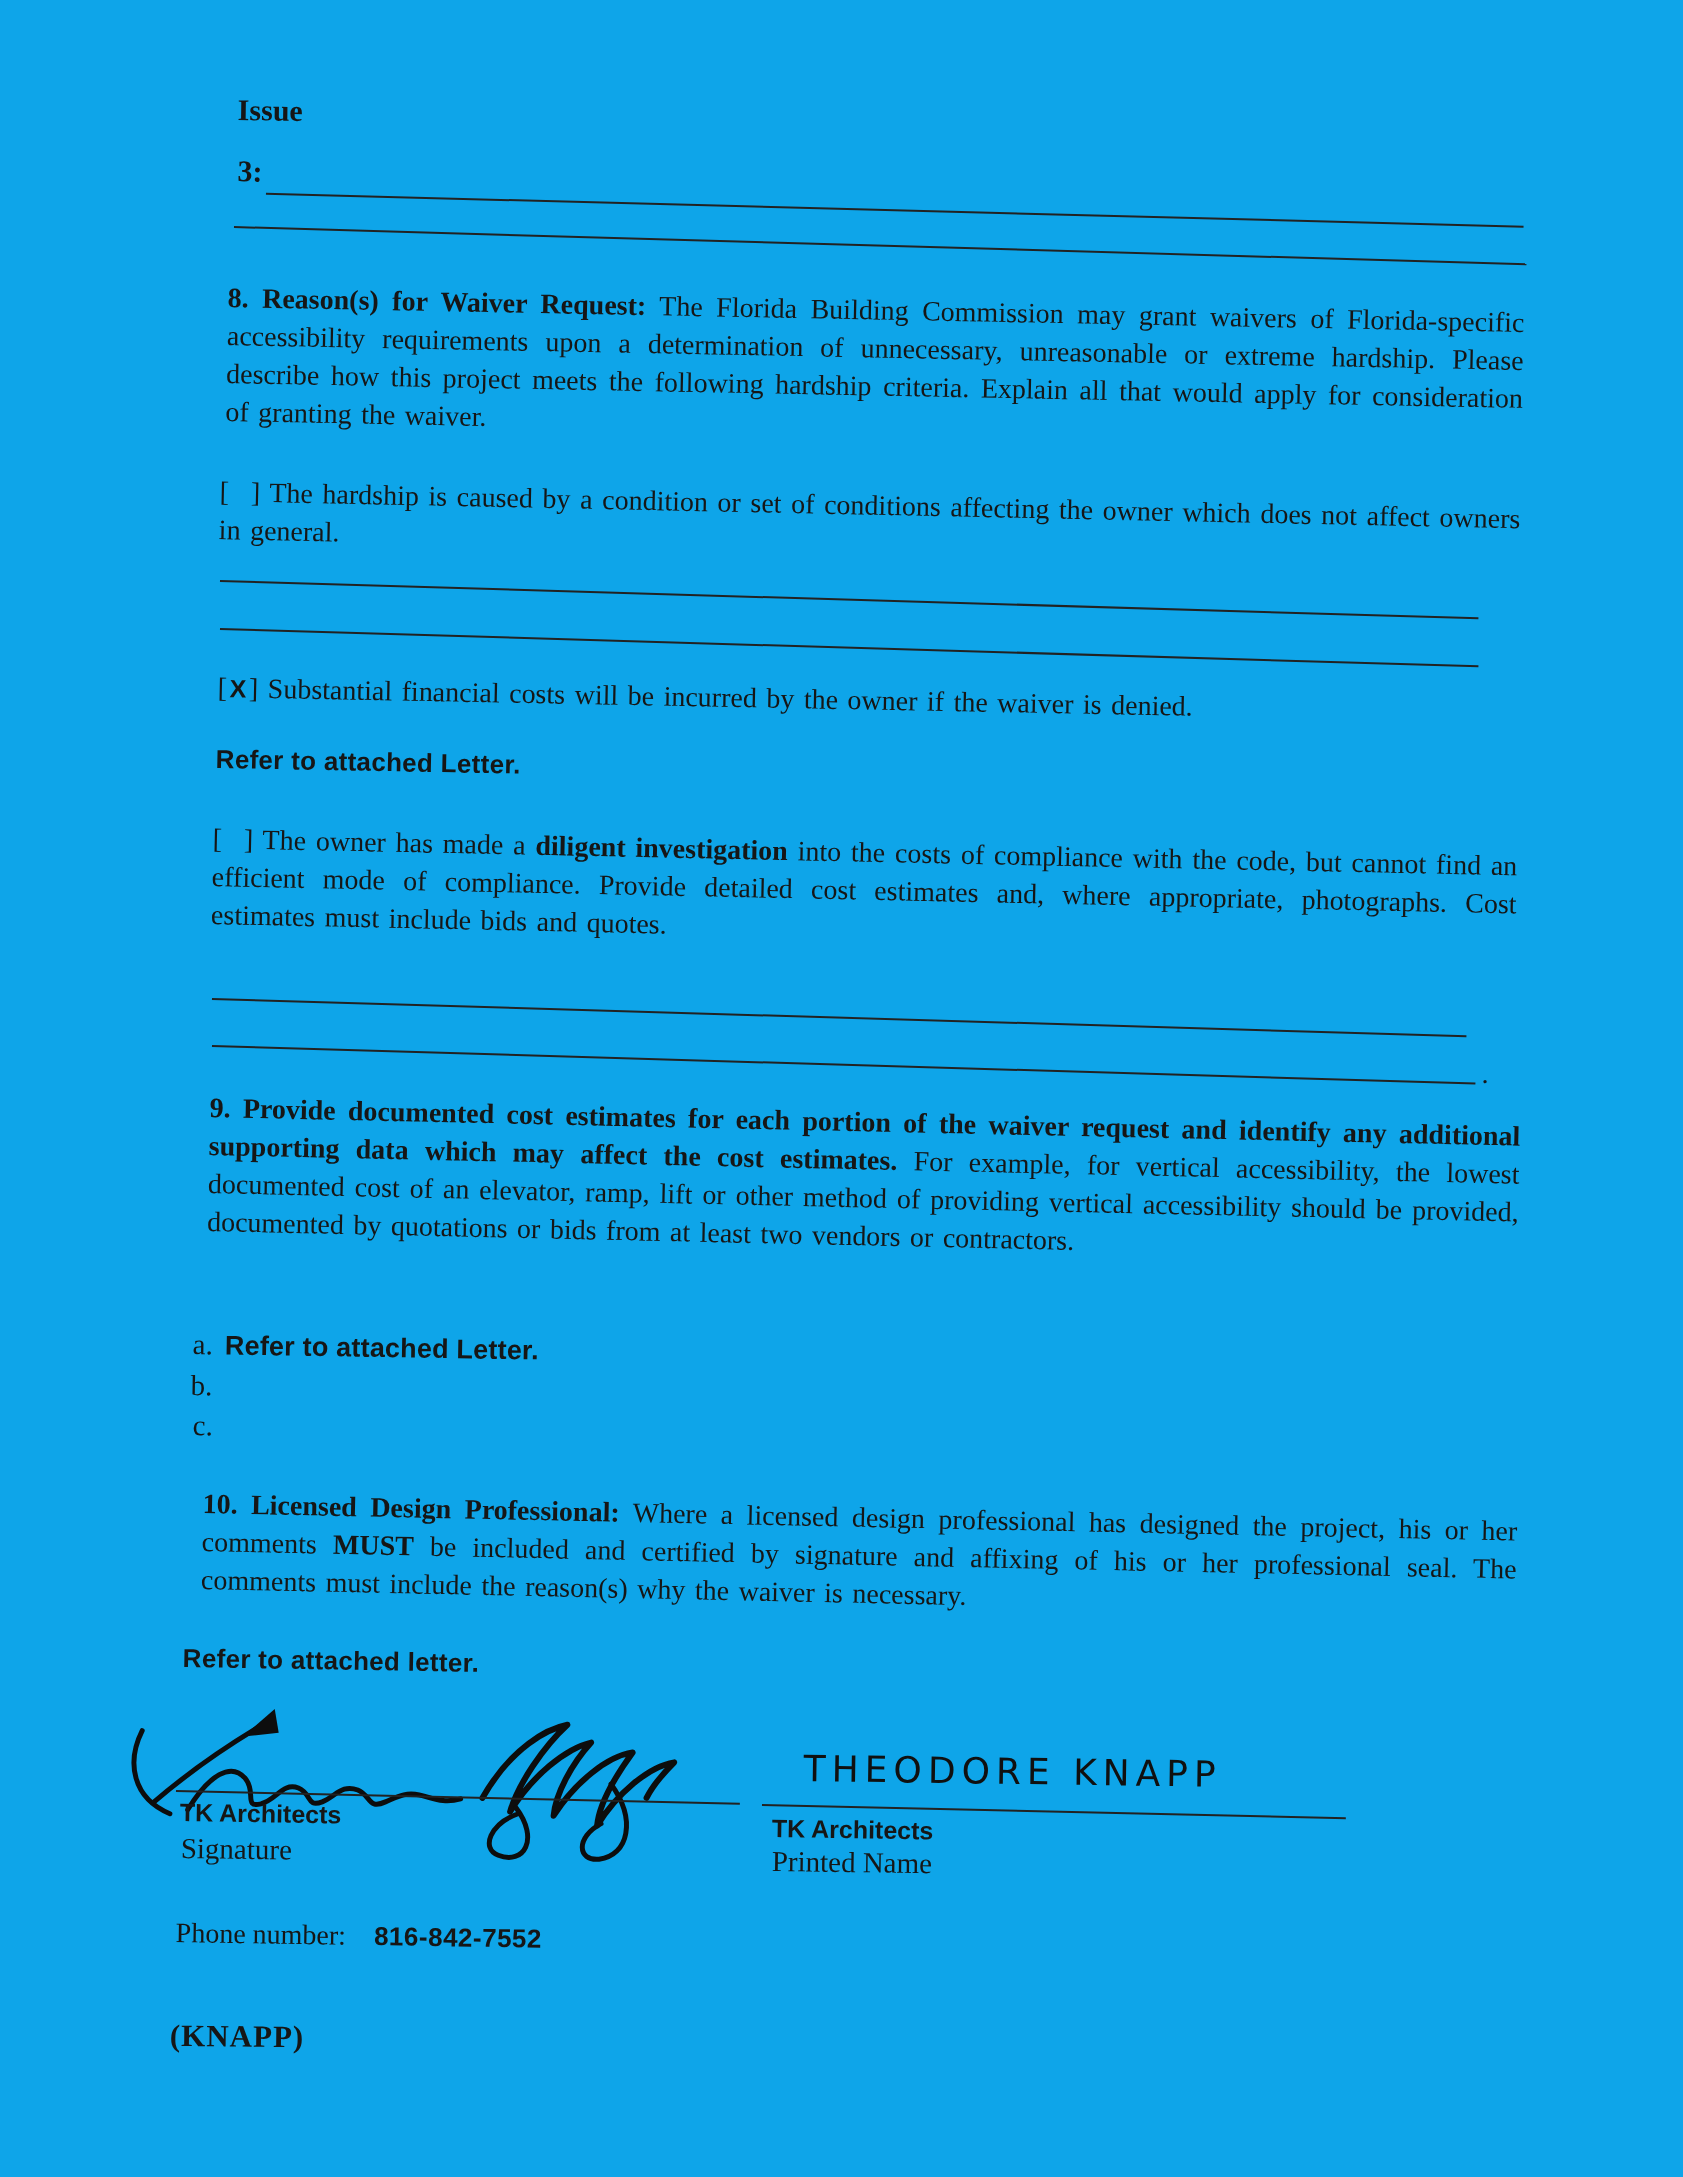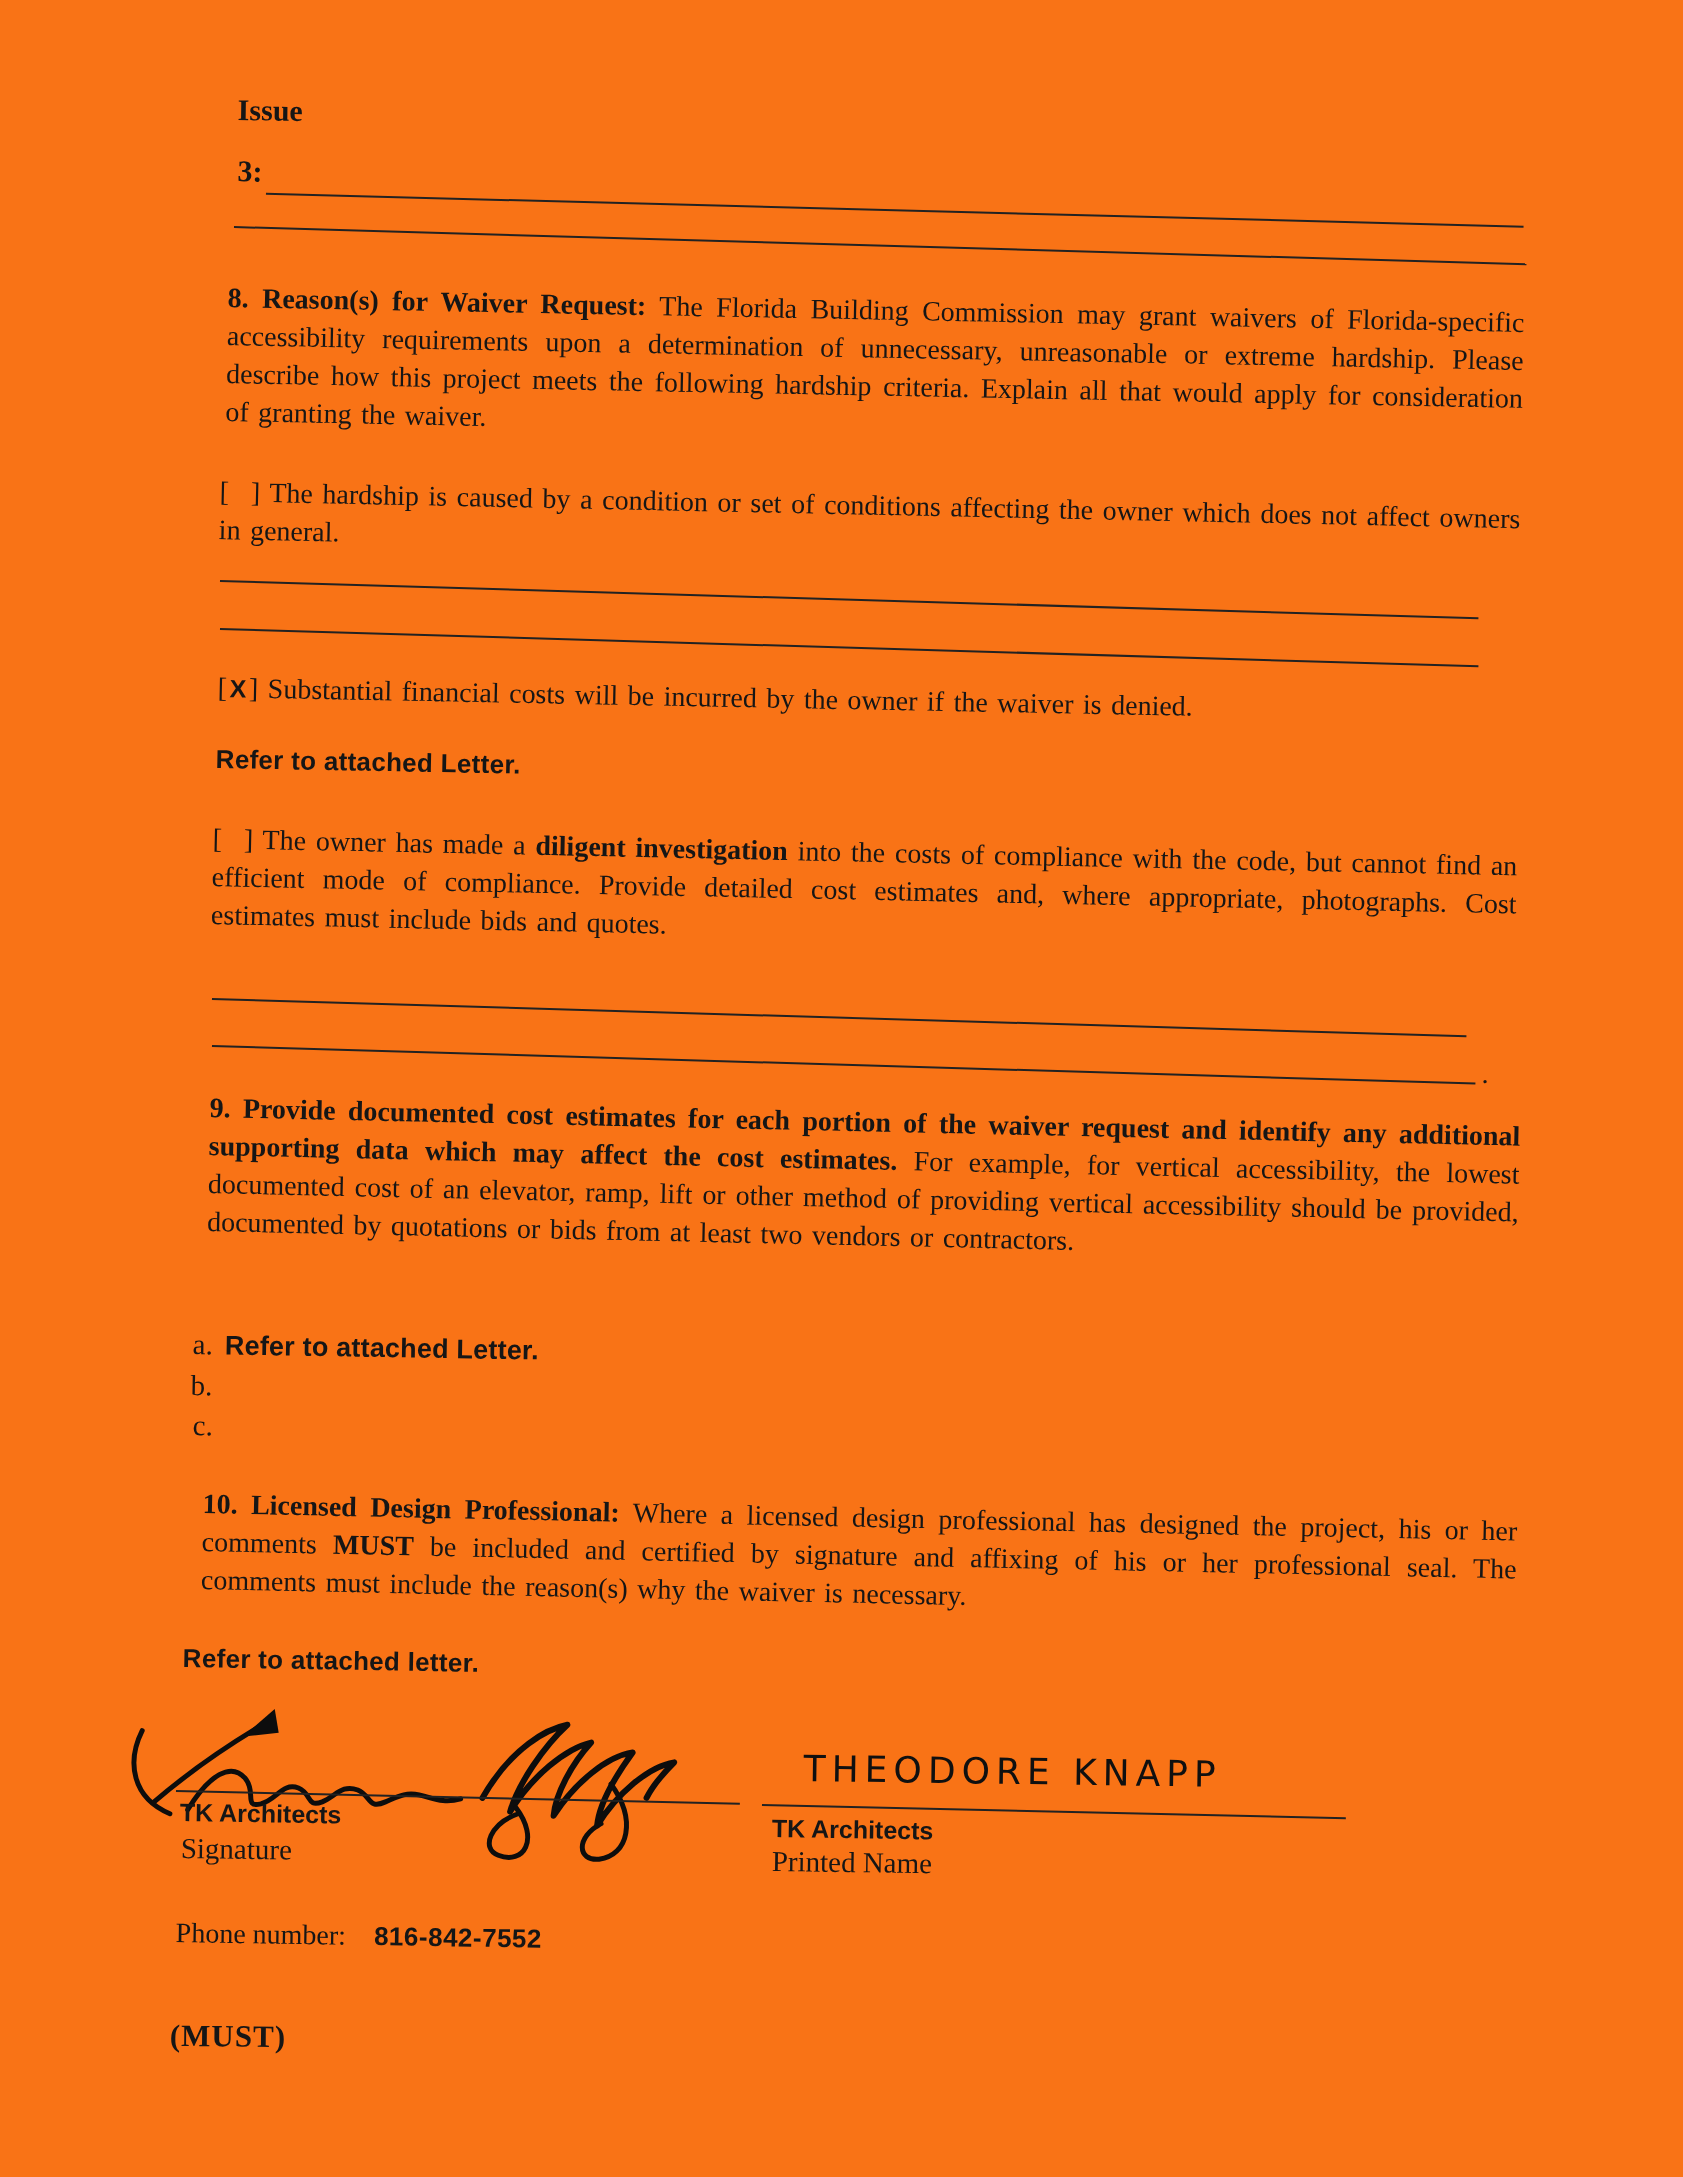--- a/index.html
+++ b/index.html
@@ -1,18 +1,18 @@
 <!DOCTYPE html>
 <html><head>
 <meta charset="utf-8">
 <style>
   html,body { margin:0; padding:0; background:#ffffff; }
   .page {
     position:relative; width:1683px; height:2177px; overflow:hidden;
-    background:#f97316; color:#161616;
+    background:#0ea5e9; color:#161616;
     font-family:"Liberation Serif", serif;
   }
   .abs { position:absolute; transform-origin:0 0; }
   .para { font-size:28px; line-height:38px; text-align:justify; word-spacing:2.5px; }
   .nojust { text-align:left; }
   .serif-b { font-weight:bold; }
   .h1 { font-size:30px; font-weight:bold; }
   .sans-b { font-family:"Liberation Sans", sans-serif; font-weight:bold; }
   .note { font-family:"Liberation Sans", sans-serif; font-weight:bold; font-size:26px; letter-spacing:0.3px; }
   .rule { height:0; border-top:2.6px solid #222; }
@@ -99,16 +99,16 @@
 
   <div class="abs hand" style="left:804px; top:1748px; transform:rotate(0.8deg);">THEODORE KNAPP</div>
   <div class="abs rule" style="left:762px; top:1804px; width:584px; border-top-width:2.2px; transform:rotate(1.3deg);"></div>
   <div class="abs sans-b" style="left:772px; top:1814px; font-size:25px; transform:rotate(0.9deg);">TK Architects</div>
   <div class="abs label" style="left:772px; top:1845px; transform:rotate(0.8deg);">Printed Name</div>
 
   <div class="abs phone-row" style="left:176px; top:1917px; transform:rotate(0.9deg);">
     <span>Phone number:</span><span class="val">816-842-7552</span>
   </div>
 
-  <div class="abs seal" style="left:170px; top:2018px; transform:rotate(0.5deg);">(MUST)</div>
+  <div class="abs seal" style="left:170px; top:2018px; transform:rotate(0.5deg);">(KNAPP)</div>
 
 </div>
 
 
 </body></html>

